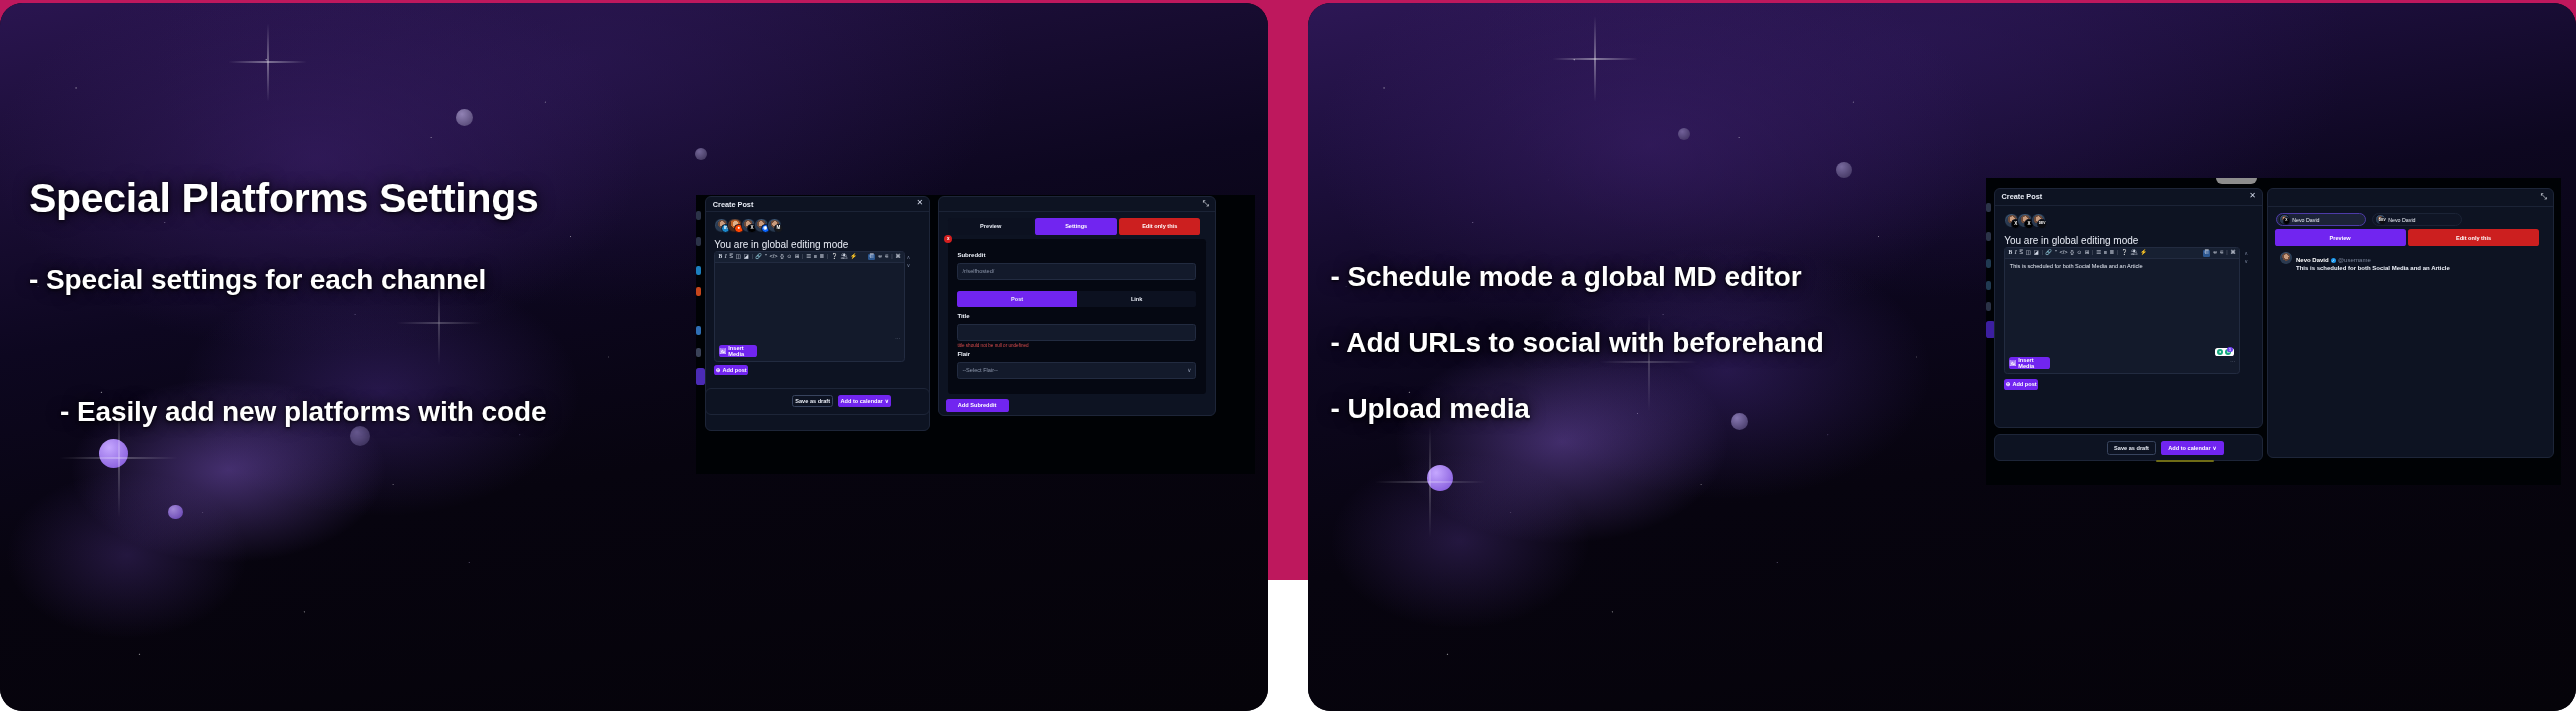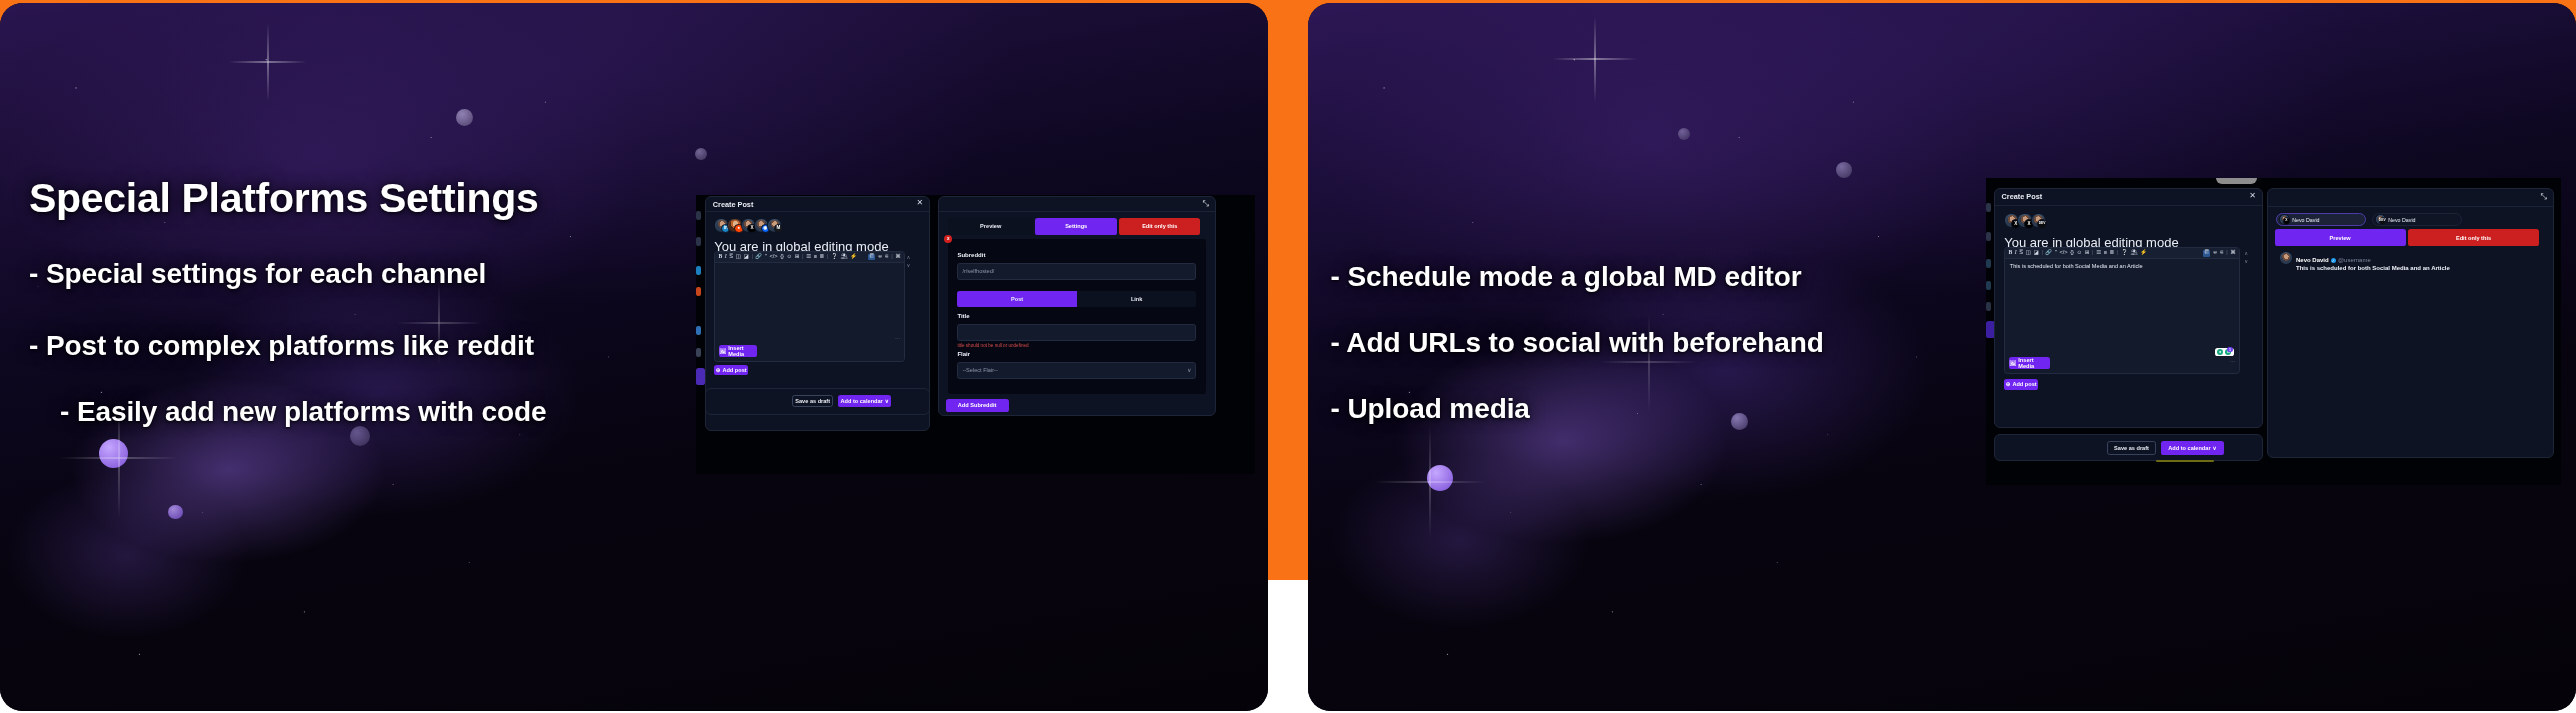--- a/index.html
+++ b/index.html
@@ -1,17 +1,17 @@
 <!DOCTYPE html>
 <html style="font-size:10.6px"><head>
 <meta charset="utf-8">
 <style>
   html,body{margin:0;padding:0;background:#fff;}
   body{width:2576px;height:713px;overflow:hidden;font-family:"Liberation Sans",sans-serif;}
-  .stage{position:relative;width:2576px;height:580px;background:#f97316;}
+  .stage{position:relative;width:2576px;height:580px;background:#be185d;}
 
   
   .panel{position:absolute;top:2.6px;height:708px;border-radius:22.5px;overflow:hidden;background:#05030c;}
   #panel-left{left:0px;width:1268px;}
   #panel-right{left:1308px;width:1268px;}
 
   .space-bg{position:absolute;inset:0;
     background:
       radial-gradient(ellipse 225px 132px at 18% 66%, rgba(150,105,235,.42), transparent 70%),
       radial-gradient(ellipse 277px 172px at 30% 55%, rgba(103,64,190,.30), transparent 72%),
@@ -67,21 +67,21 @@
   .av{position:relative;width:13.2px;height:13.2px;border-radius:50%;margin-right:-2px;
       background:linear-gradient(165deg,#3f5a78,#1b2a3d);border:1px solid #0d1322;overflow:visible;}
   .av .face{position:absolute;inset:0.7px;border-radius:50%;
       background:radial-gradient(circle at 52% 34%,#c99b7d 0 26%,#6b4a3a 27% 44%,#2b3a50 45% 100%);}
   .badge{position:absolute;right:-2px;bottom:-1.3px;width:7.3px;height:7.3px;border-radius:50%;
       display:flex;align-items:center;justify-content:center;font-size:4.6px;font-weight:700;color:#fff;
       border:0.9px solid #0d1322;line-height:1;}
   .b-li{background:#1b87c9;} .b-rd{background:#ff4500;} .b-x{background:#000;}
   .b-bs{background:#0a66ff;} .b-ma{background:#17181c;} .b-dv{background:#0b0c10;font-size:3.3px;}
 
-  .mode-line{position:absolute;color:#e9edf6;font-size:13px;font-weight:500;}
+  .mode-line{position:absolute;color:#e9edf6;font-size:10px;font-weight:500;}
 
   .editor{position:absolute;background:#131a2b;border:0.7px solid #222b40;border-radius:3.3px;}
   .toolbar{position:absolute;left:0;right:0;top:0;height:11.2px;background:#172032;border-bottom:0.7px solid #222b40;
       display:flex;align-items:center;gap:2.6px;padding:0 3.3px;box-sizing:border-box;}
   .ti{color:#dfe5f1;font-size:5.6px;line-height:1;opacity:.95;cursor:pointer;}
   .ti.sep{opacity:.3;}
   .ti.hl{background:#2d5a96;border-radius:1.3px;padding:0.7px 1.3px;}
   .ti.push{margin-left:auto;}
   .ed-body{position:absolute;left:0;right:0;top:11.2px;bottom:0;}
   .ed-text{position:absolute;left:4.6px;top:4px;color:#e6ebf5;font-size:5.6px;}
@@ -144,22 +144,21 @@
     <div class="blob" style="left:99px;top:436px;width:29px;height:29px;background:radial-gradient(circle at 35% 30%,#c5a7ff,#7b4fd6);"></div>
     <div class="blob" style="left:168px;top:502px;width:14.5px;height:14.5px;background:radial-gradient(circle at 35% 30%,#b79bf0,#6a43c0);opacity:.85;"></div>
     <div class="blob" style="left:456px;top:106px;width:17px;height:17px;background:radial-gradient(circle at 35% 30%,#bdb0e0,#5b5078);opacity:.7;"></div>
     <div class="blob" style="left:695px;top:145px;width:12px;height:12px;background:radial-gradient(circle at 35% 30%,#ada0d4,#4e4568);opacity:.6;"></div>
     <div class="blob" style="left:350px;top:423px;width:20px;height:20px;background:radial-gradient(circle at 35% 30%,#a594d8,#463c66);opacity:.55;"></div>
     <div class="sparkle" style="left:228px;top:20px;width:79px;height:79px;opacity:.8;"></div>
     <div class="sparkle" style="left:59px;top:396px;width:119px;height:119px;opacity:.55;"></div>
     <div class="sparkle" style="left:396px;top:277px;width:86px;height:86px;opacity:.45;"></div>
 
     <div class="slide-title" style="left:29px;top:172px;">Special Platforms Settings</div>
-    <div class="bullet" style="left:29px;top:255px;">- Special settings for each channel</div>
-    <div class="bullet" style="left:29px;top:327px;">- Post to complex platforms like reddit</div>
+    <div class="bullet" style="left:29px;top:261px;">- Special settings for each channel</div>
     <div class="bullet" style="left:29px;top:393px;margin-left:31px;">- Easily add new platforms with code</div>
 
     <div class="appshot" style="left:696px;top:192px;width:559px;height:279px;">
 
       <div class="sb-frag" style="left:0;top:16px;height:9.2px;background:#2b3348;"></div>
       <div class="sb-frag" style="left:0;top:42px;height:9.2px;background:#2b3348;"></div>
       <div class="sb-frag" style="left:0;top:71px;height:9.2px;background:#1c7fbf;"></div>
       <div class="sb-frag" style="left:0;top:92px;height:9.2px;background:#c8461c;"></div>
       <div class="sb-frag" style="left:0;top:131px;height:9.2px;background:#2f6fb5;"></div>
       <div class="sb-frag" style="left:0;top:153px;height:9.2px;background:#3a4258;"></div>

